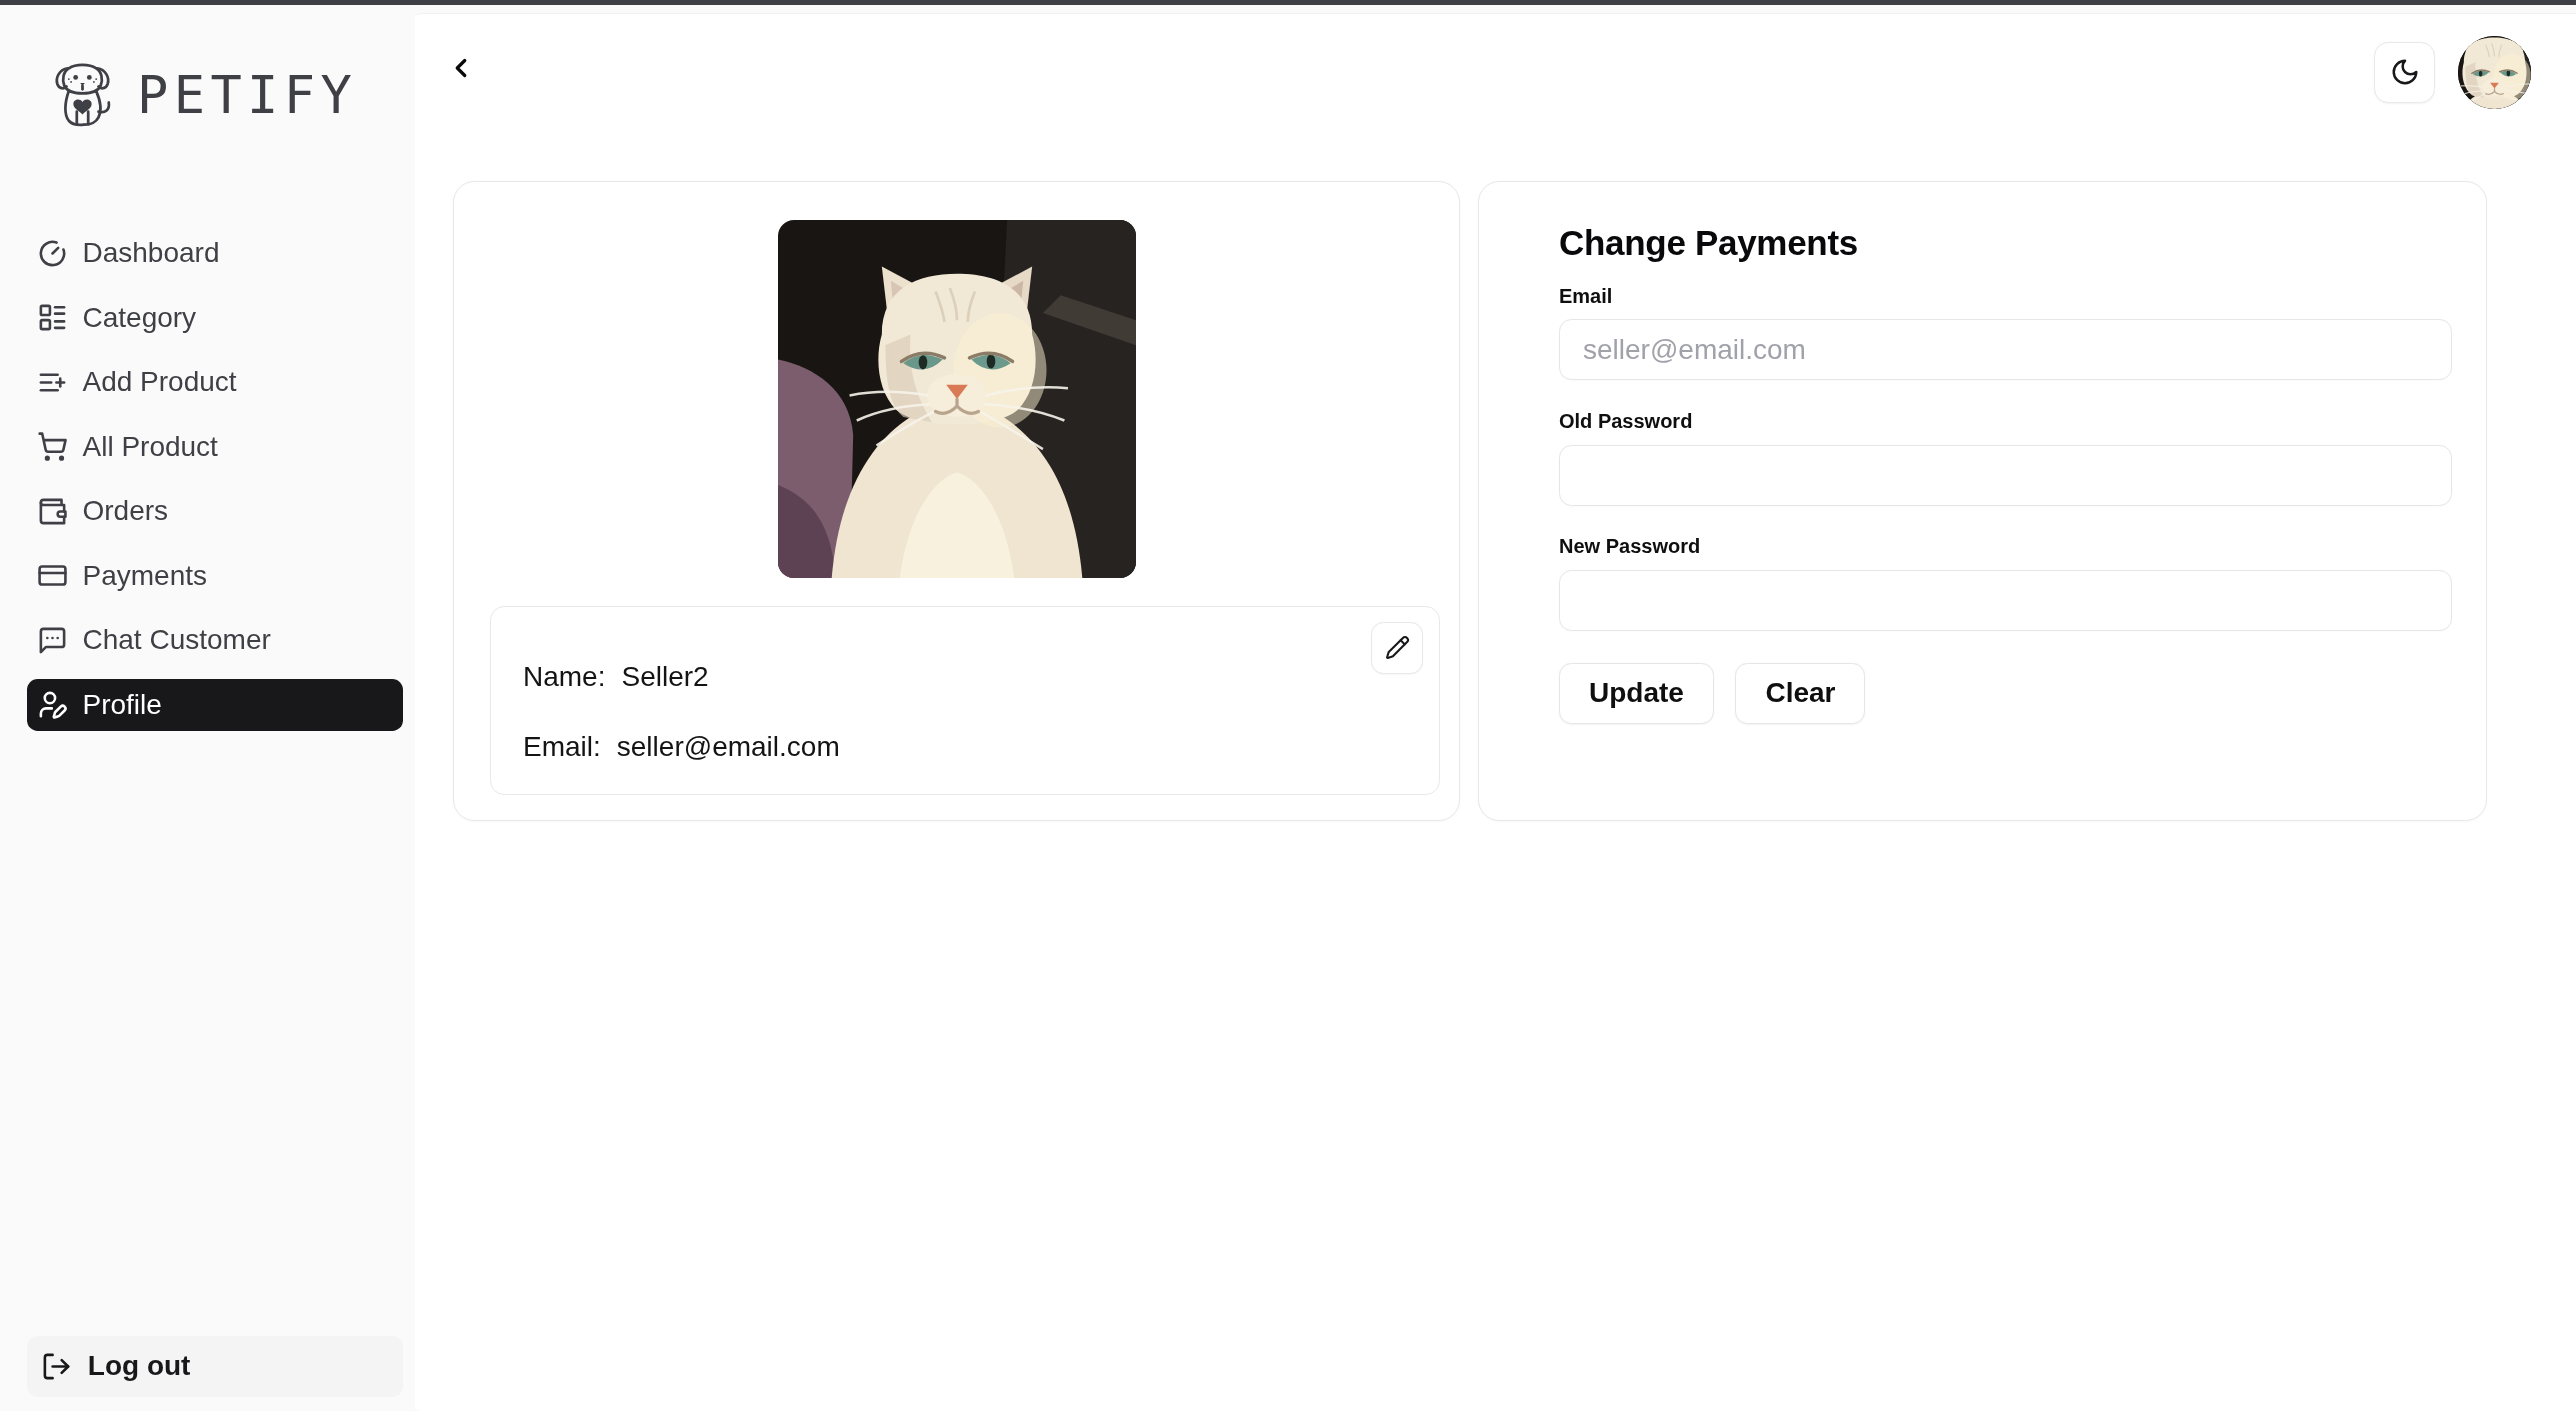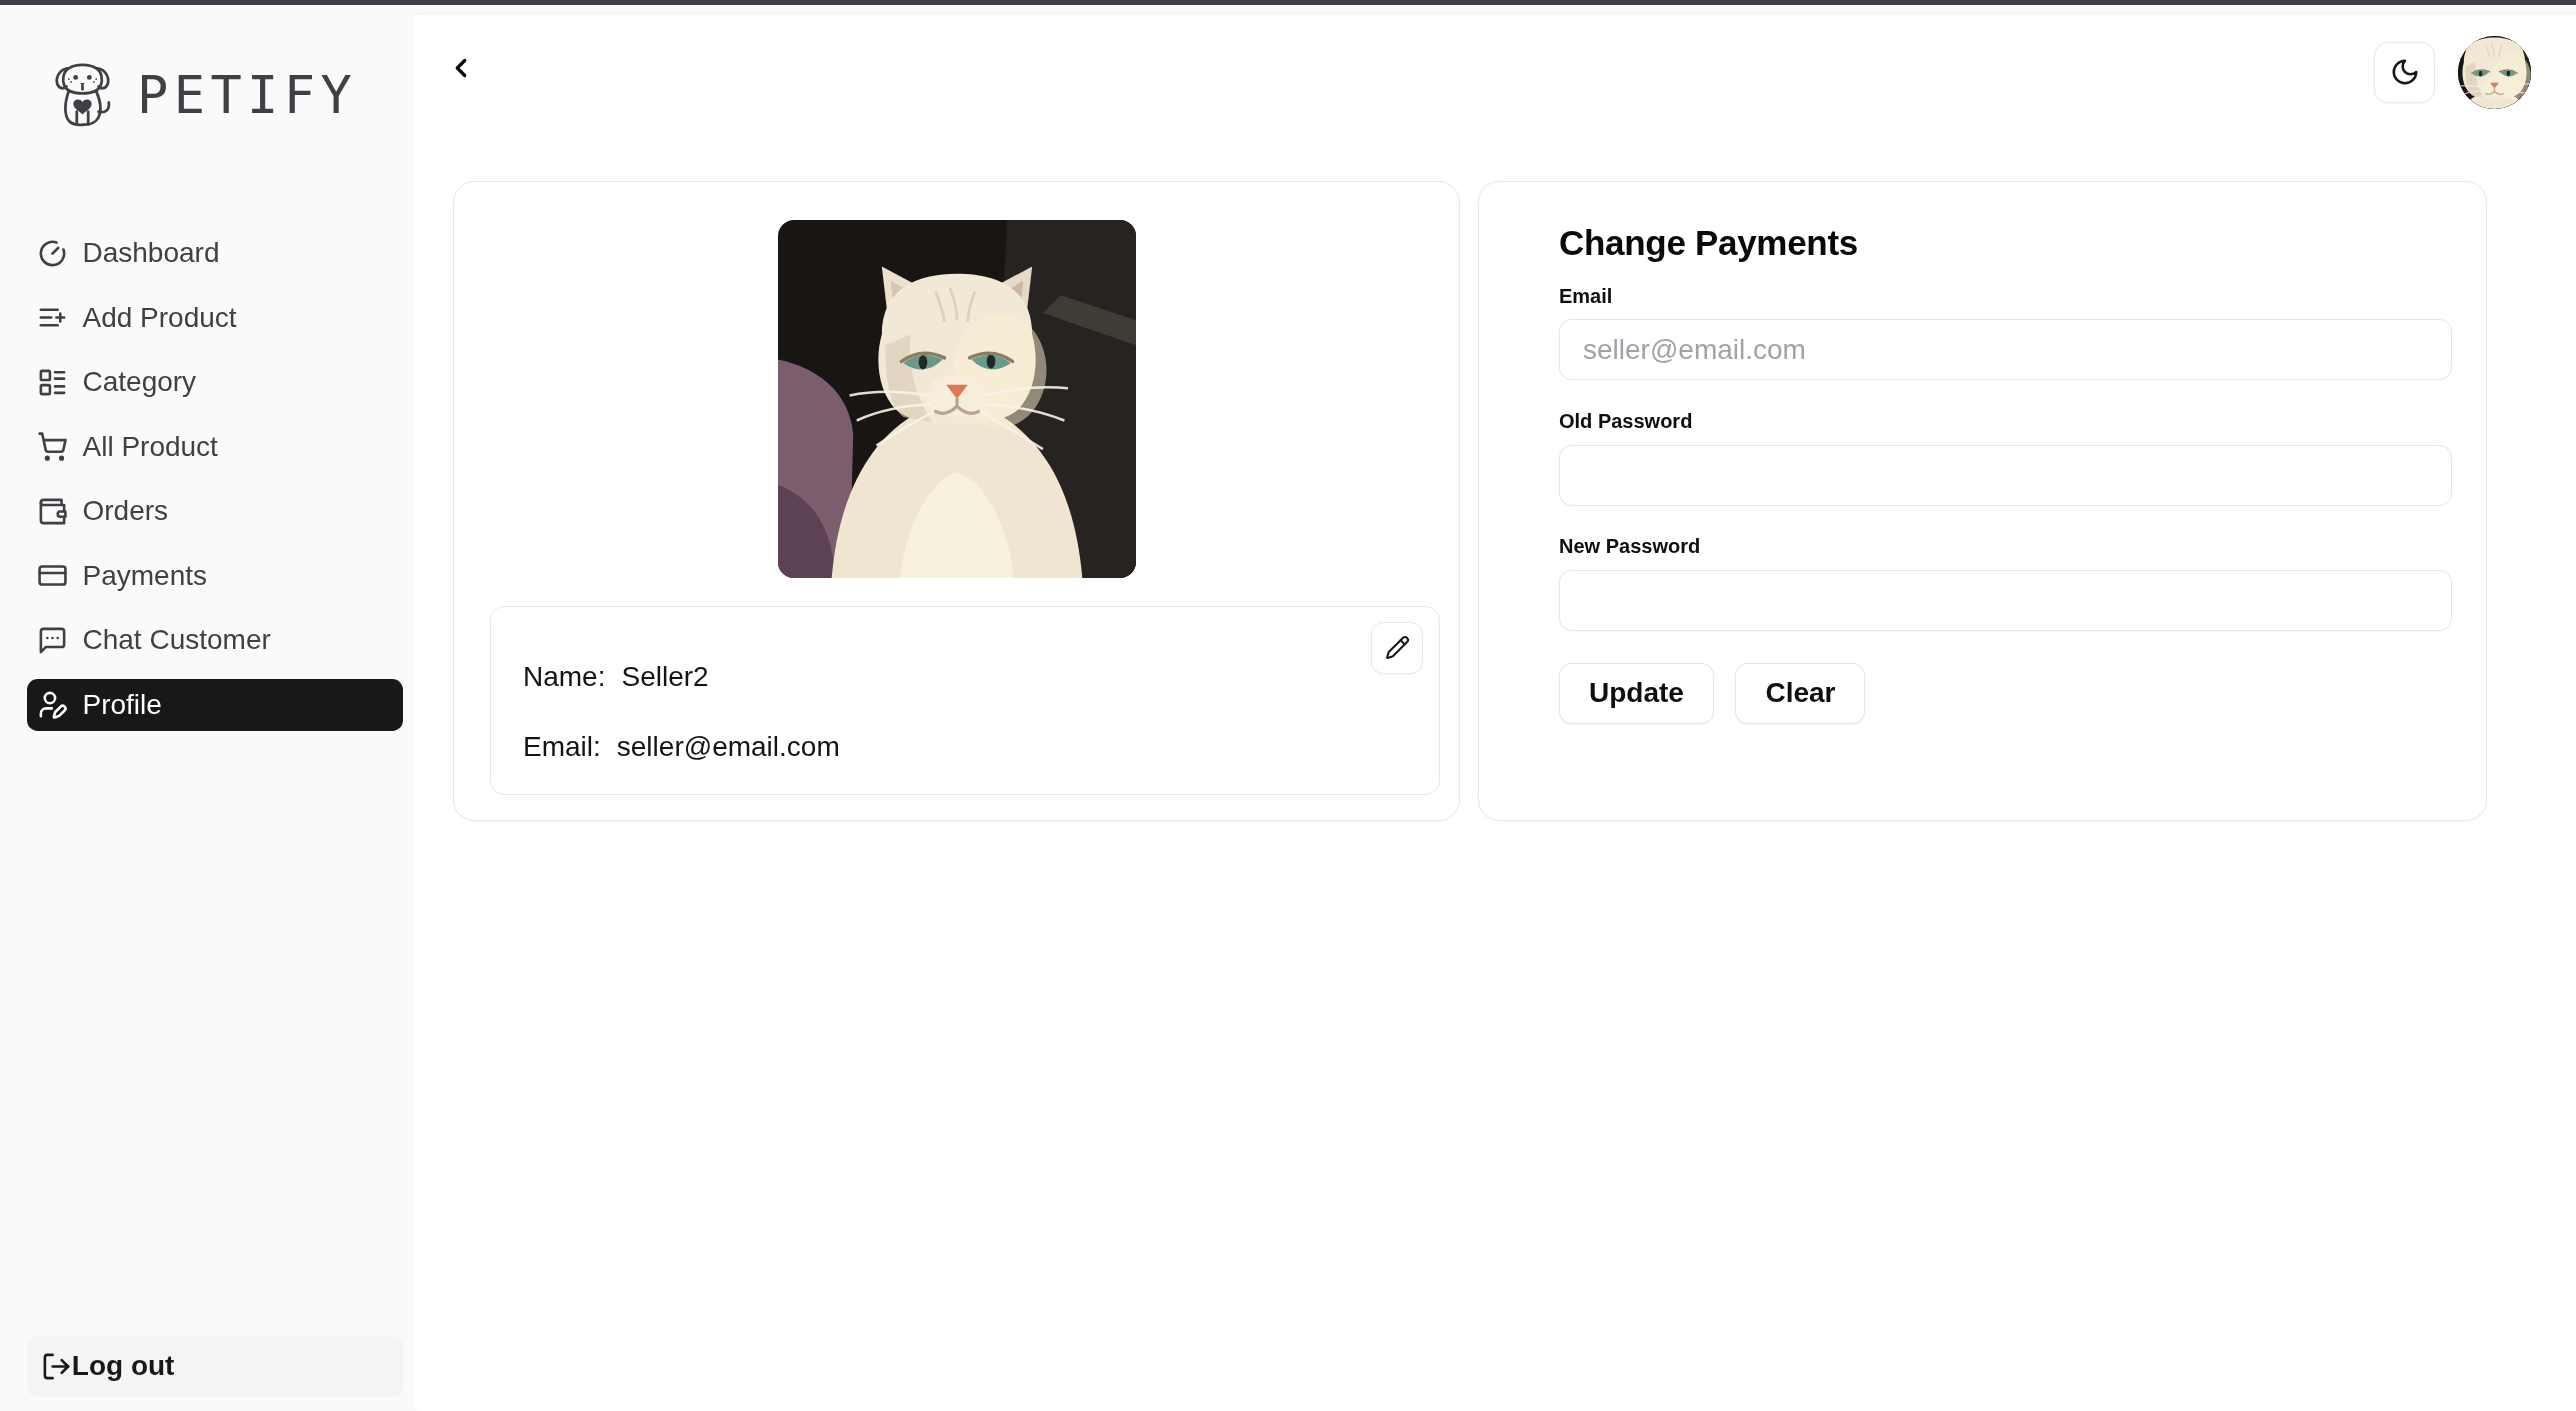--- a/index.html
+++ b/index.html
@@ -30,21 +30,21 @@
   .nav { margin-top:95px; padding:0 12.5px; display:flex; flex-direction:column; gap:12.5px; }
   .nav-item {
     height:52px; border-radius:10.7px; display:flex; align-items:center;
     padding-left:10.7px; gap:14.3px; font-size:28px; font-weight:500; color:#3f3f46;
     cursor:pointer; user-select:none;
   }
   .nav-item svg { width:31px; height:31px; stroke:currentColor; fill:none; stroke-width:2; stroke-linecap:round; stroke-linejoin:round; flex:0 0 auto; }
   .nav-item.active { background:#18181b; color:#ffffff; }
   .logout-row {
     margin:auto 12.5px 14.3px; height:61px; background:#f4f4f5; border-radius:10.7px;
-    display:flex; align-items:center; gap:0; padding-left:14.3px;
+    display:flex; align-items:center; gap:16px; padding-left:14.3px;
     font-size:28px; font-weight:600; color:#18181b; cursor:pointer;
   }
   .logout-row svg { width:31px; height:31px; stroke:currentColor; fill:none; stroke-width:2; stroke-linecap:round; stroke-linejoin:round; }
 
   
   .main {
     position:absolute; left:401px; top:13.4px; right:0; bottom:0;
     background:#ffffff; border-radius:21.5px 0 0 21.5px;
     border-top:1.8px solid #f1f1f3; border-left:1.8px solid #f1f1f3;
   }
@@ -171,38 +171,38 @@
   <nav class="nav">
     <div class="nav-item">
       <svg viewBox="0 0 24 24">
         <path d="M15.1 3.55 A9 9 0 1 0 20.46 8.92"></path>
           <path d="M12 12 L16.4 7.6"></path>
       </svg>
       <span>Dashboard</span>
     </div>
     <div class="nav-item">
       <svg viewBox="0 0 24 24">
-        <path d="M11 12H3"></path>
-          <path d="M16 6H3"></path>
-          <path d="M16 18H3"></path>
-          <path d="M18 9v6"></path>
-          <path d="M21 12h-6"></path>
-      </svg>
-      <span>Add Product</span>
-    </div>
-    <div class="nav-item">
-      <svg viewBox="0 0 24 24">
         <rect width="7" height="7" x="3" y="3" rx="1"></rect>
           <rect width="7" height="7" x="3" y="14" rx="1"></rect>
         <path d="M14 4h7"></path>
           <path d="M14 9h7"></path>
           <path d="M14 15h7"></path>
           <path d="M14 20h7"></path>
       </svg>
       <span>Category</span>
+    </div>
+    <div class="nav-item">
+      <svg viewBox="0 0 24 24">
+        <path d="M11 12H3"></path>
+          <path d="M16 6H3"></path>
+          <path d="M16 18H3"></path>
+          <path d="M18 9v6"></path>
+          <path d="M21 12h-6"></path>
+      </svg>
+      <span>Add Product</span>
     </div>
     <div class="nav-item">
       <svg viewBox="0 0 24 24">
         <circle cx="8" cy="21" r="1"></circle>
           <circle cx="19" cy="21" r="1"></circle>
         <path d="M2.05 2.05h2l2.66 12.42a2 2 0 0 0 2 1.58h9.78a2 2 0 0 0 1.95-1.57l1.65-7.43H5.12"></path>
       </svg>
       <span>All Product</span>
     </div>
     <div class="nav-item">

